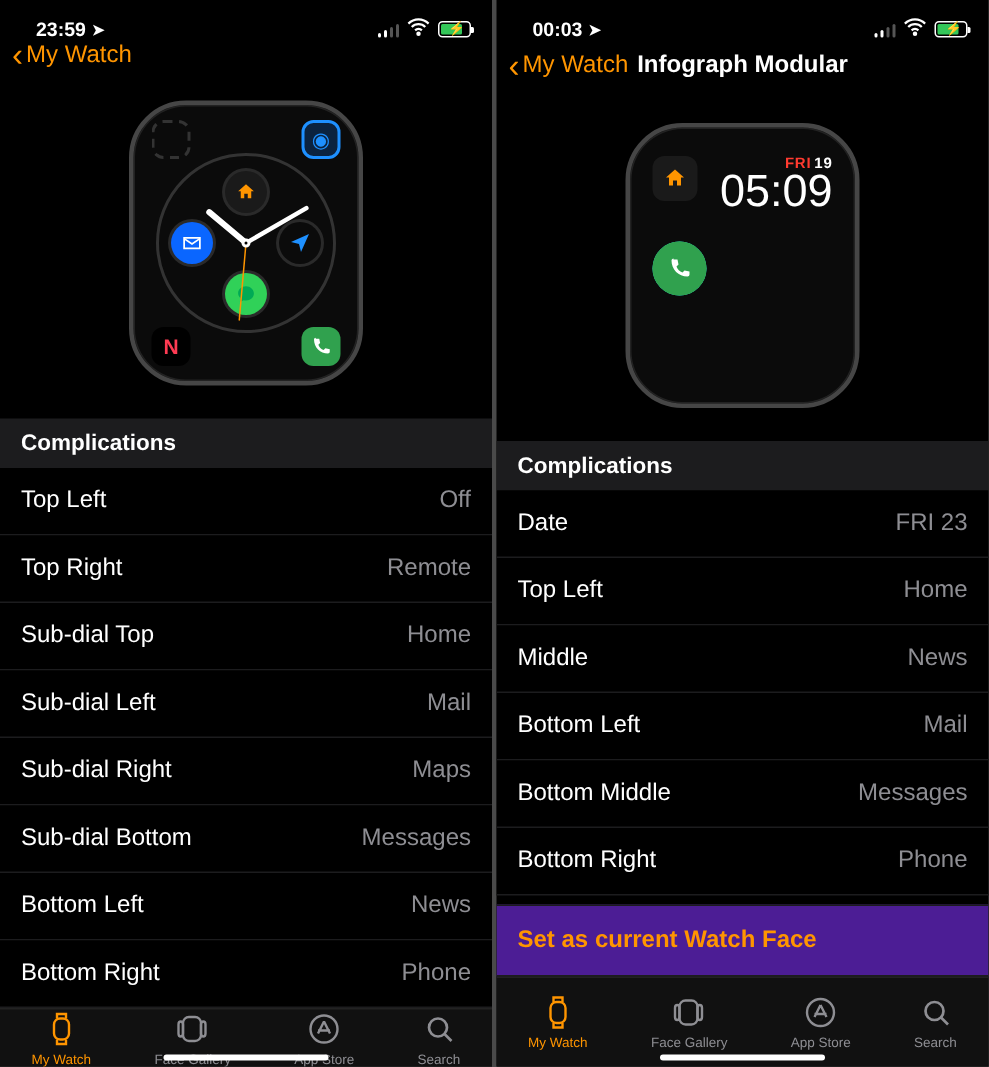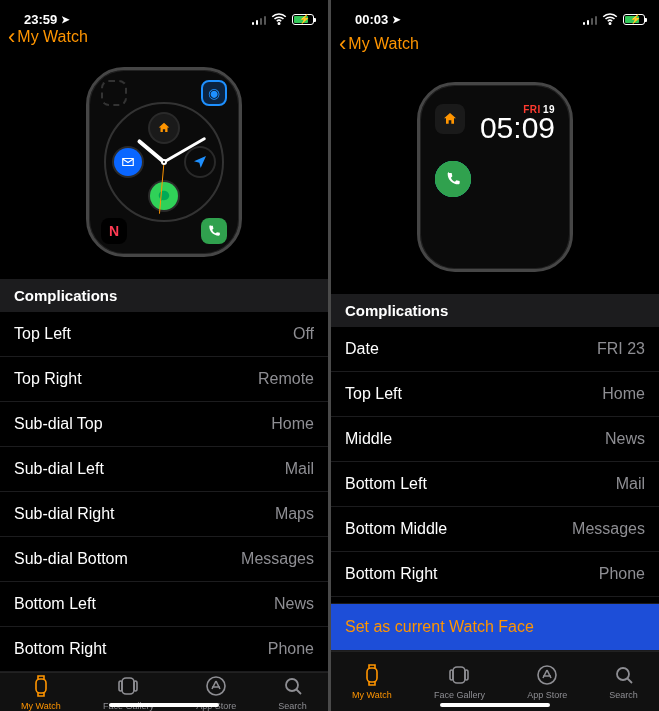--- a/index.html
+++ b/index.html
@@ -126,22 +126,22 @@
   }
   
   .rows{display:flex;flex-direction:column}
   .row{
     display:flex;justify-content:space-between;align-items:center;
     padding:13px 14px;background:#000;border-bottom:1px solid #1c1c1e;
     font-size:16px;
   }
   .row .val{color:#8e8e93}
   .action-row{
-    padding:14px 14px;color:#ff9500;font-size:16px;background:#1d4ed8;
-    border-top:1px solid #1c1c1e;border-bottom:1px solid #1c1c1e;margin-top:6px;
+    padding:14px 14px;color:#ff9500;font-size:16px;background:#4c1d95;
+    border-top:1px solid #1c1c1e;border-bottom:1px solid #1c1c1e;margin-top:6px;font-weight:bold;
   }
   
   .tabbar{
     margin-top:auto;height:60px;background:#111;border-top:1px solid #222;
     display:flex;justify-content:space-around;align-items:center;
   }
   .tab{display:flex;flex-direction:column;align-items:center;gap:3px;color:#8e8e93;font-size:9px}
   .tab.active{color:#ff9500}
   .tab .ticon{width:24px;height:24px;display:flex;align-items:center;justify-content:center}
   .home-ind{position:absolute;bottom:4px;left:50%;transform:translateX(-50%);width:110px;height:4px;background:#fff;border-radius:3px}
@@ -331,20 +331,21 @@
           <span class="bolt">⚡</span>
         </span>
     </div>
   </div>
 
   <div class="nav">
     <div class="back">
       <span class="chev">‹</span>
       <span>My Watch</span>
     </div>
+    <div class="nav-title">Infograph Modular</div>
   </div>
 
   <div class="preview">
     <div class="watch">
       <div class="mod-face">
         <div class="mod-row1">
           <div class="mod-home">
             <svg viewBox="0 0 24 24" width="16" height="16" fill="#ff9500">
                 <path d="M12 3l9 8h-3v8h-4v-5h-4v5H6v-8H3z"></path>
               </svg>

